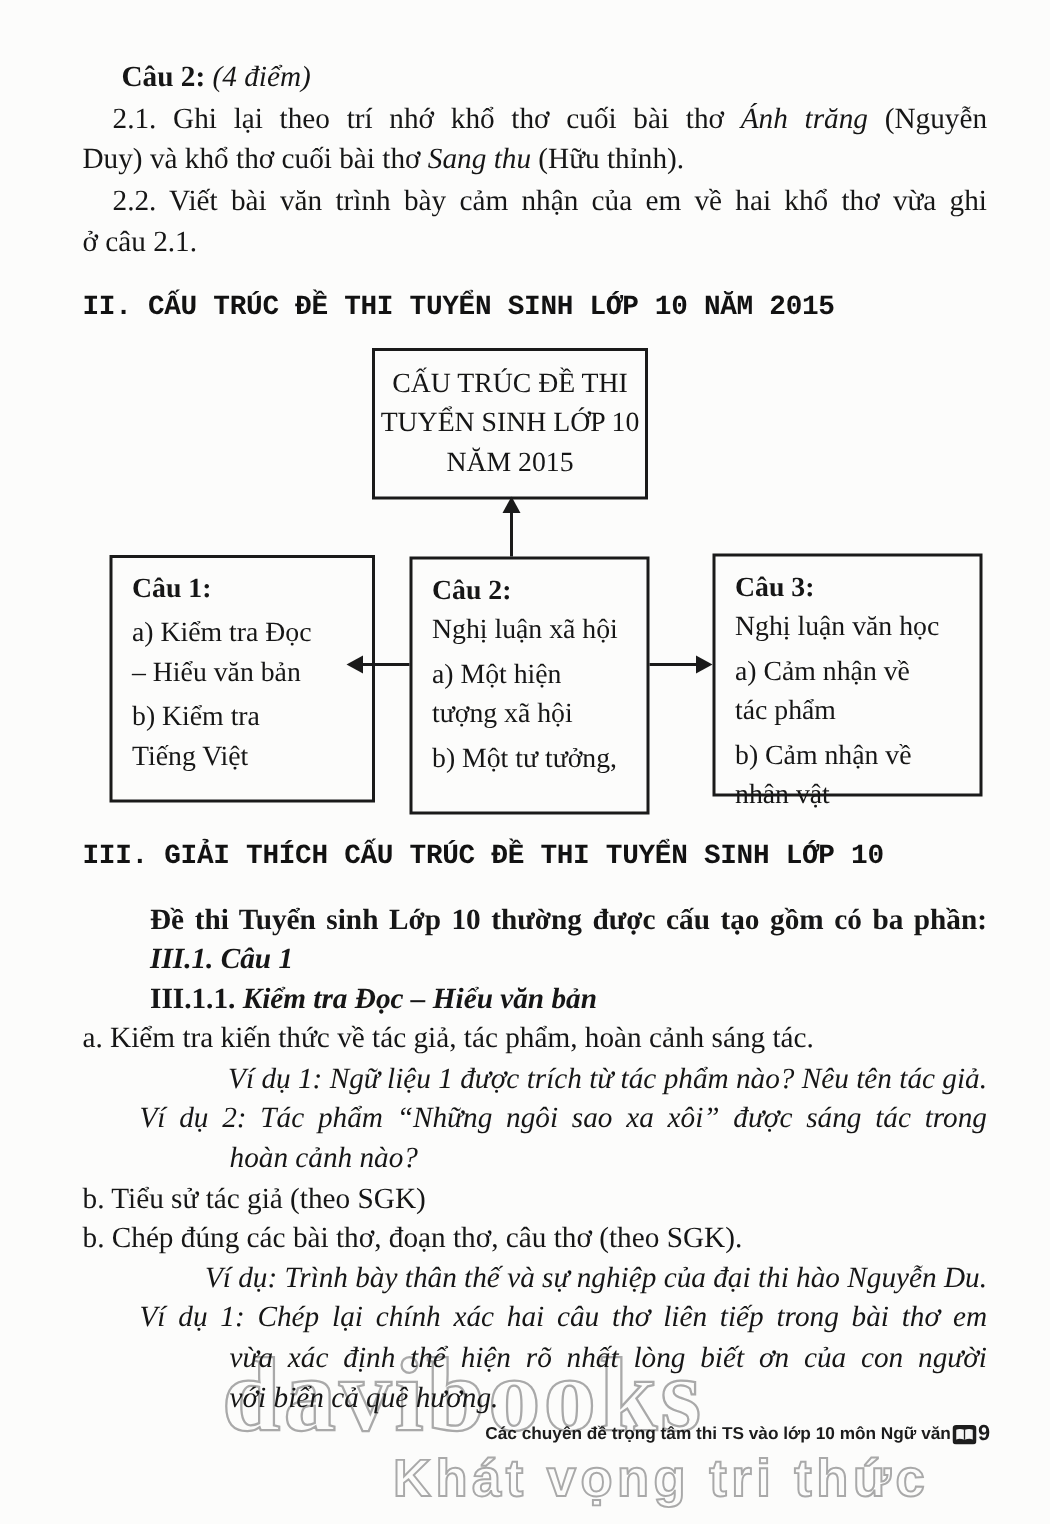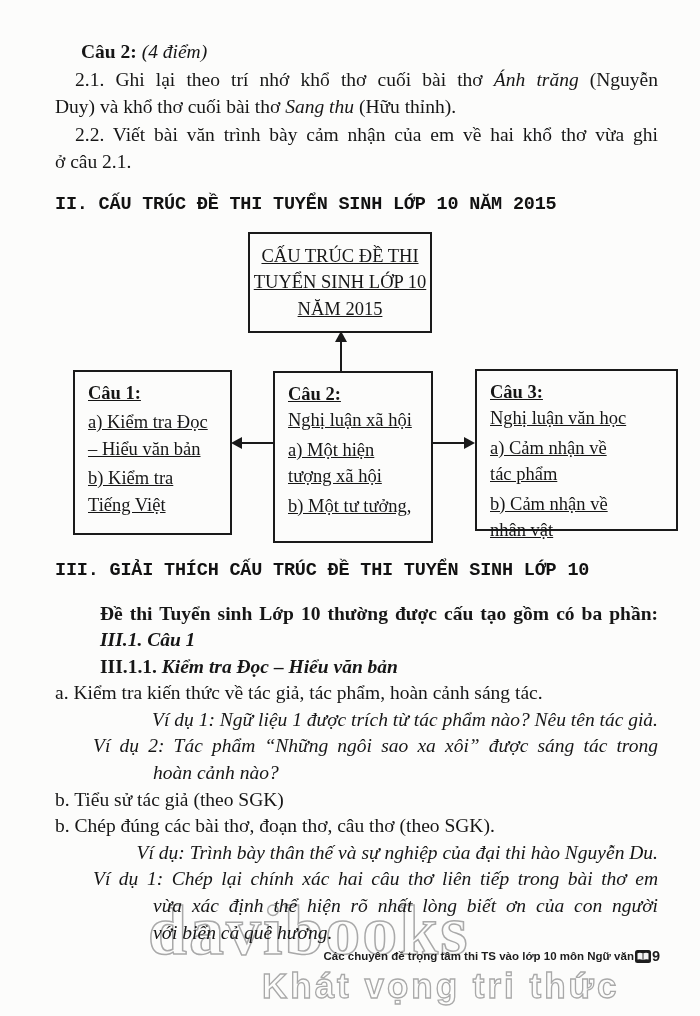--- a/index.html
+++ b/index.html
@@ -43,24 +43,24 @@
   .droot{
     position:absolute;left:248px;top:0;width:184px;height:101px;
     border:2px solid #1a1a1a;box-sizing:border-box;
     text-align:center;font-size:18.5px;line-height:26.5px;padding-top:9px;
   }
   .dbox{
     position:absolute;border:2px solid #1a1a1a;box-sizing:border-box;
     font-size:18.5px;line-height:26.5px;
     padding:8px 5px 0 13px;
   }
-  .dbox1{left:73px;top:138px;width:159px;height:165px;}
+  .dbox1{left:73px;top:138px;width:177px;height:165px;}
   .dbox2{left:273px;top:139px;width:160px;height:172px;}
-  .dbox3{left:475px;top:137px;width:203px;height:162px;}
-  .dline{display:block;white-space:nowrap;text-decoration:underline;}
+  .dbox3{left:475px;top:137px;width:180px;height:162px;}
+  .dline{display:block;white-space:nowrap;}
   .dtitle{font-weight:700;}
   .mt{margin-top:3px;}
   .vline{position:absolute;left:340px;top:109px;width:2px;height:30px;background:#1a1a1a;}
   .arr-up{position:absolute;left:335px;top:99px;width:0;height:0;
     border-left:6px solid transparent;border-right:6px solid transparent;border-bottom:11px solid #1a1a1a;}
   .hline{position:absolute;top:210px;height:2px;background:#1a1a1a;}
   .hline-l{left:241px;width:32px;}
   .hline-r{left:433px;width:33px;}
   .arr-left{position:absolute;left:231px;top:205px;width:0;height:0;
     border-top:6px solid transparent;border-bottom:6px solid transparent;border-right:11px solid #1a1a1a;}

